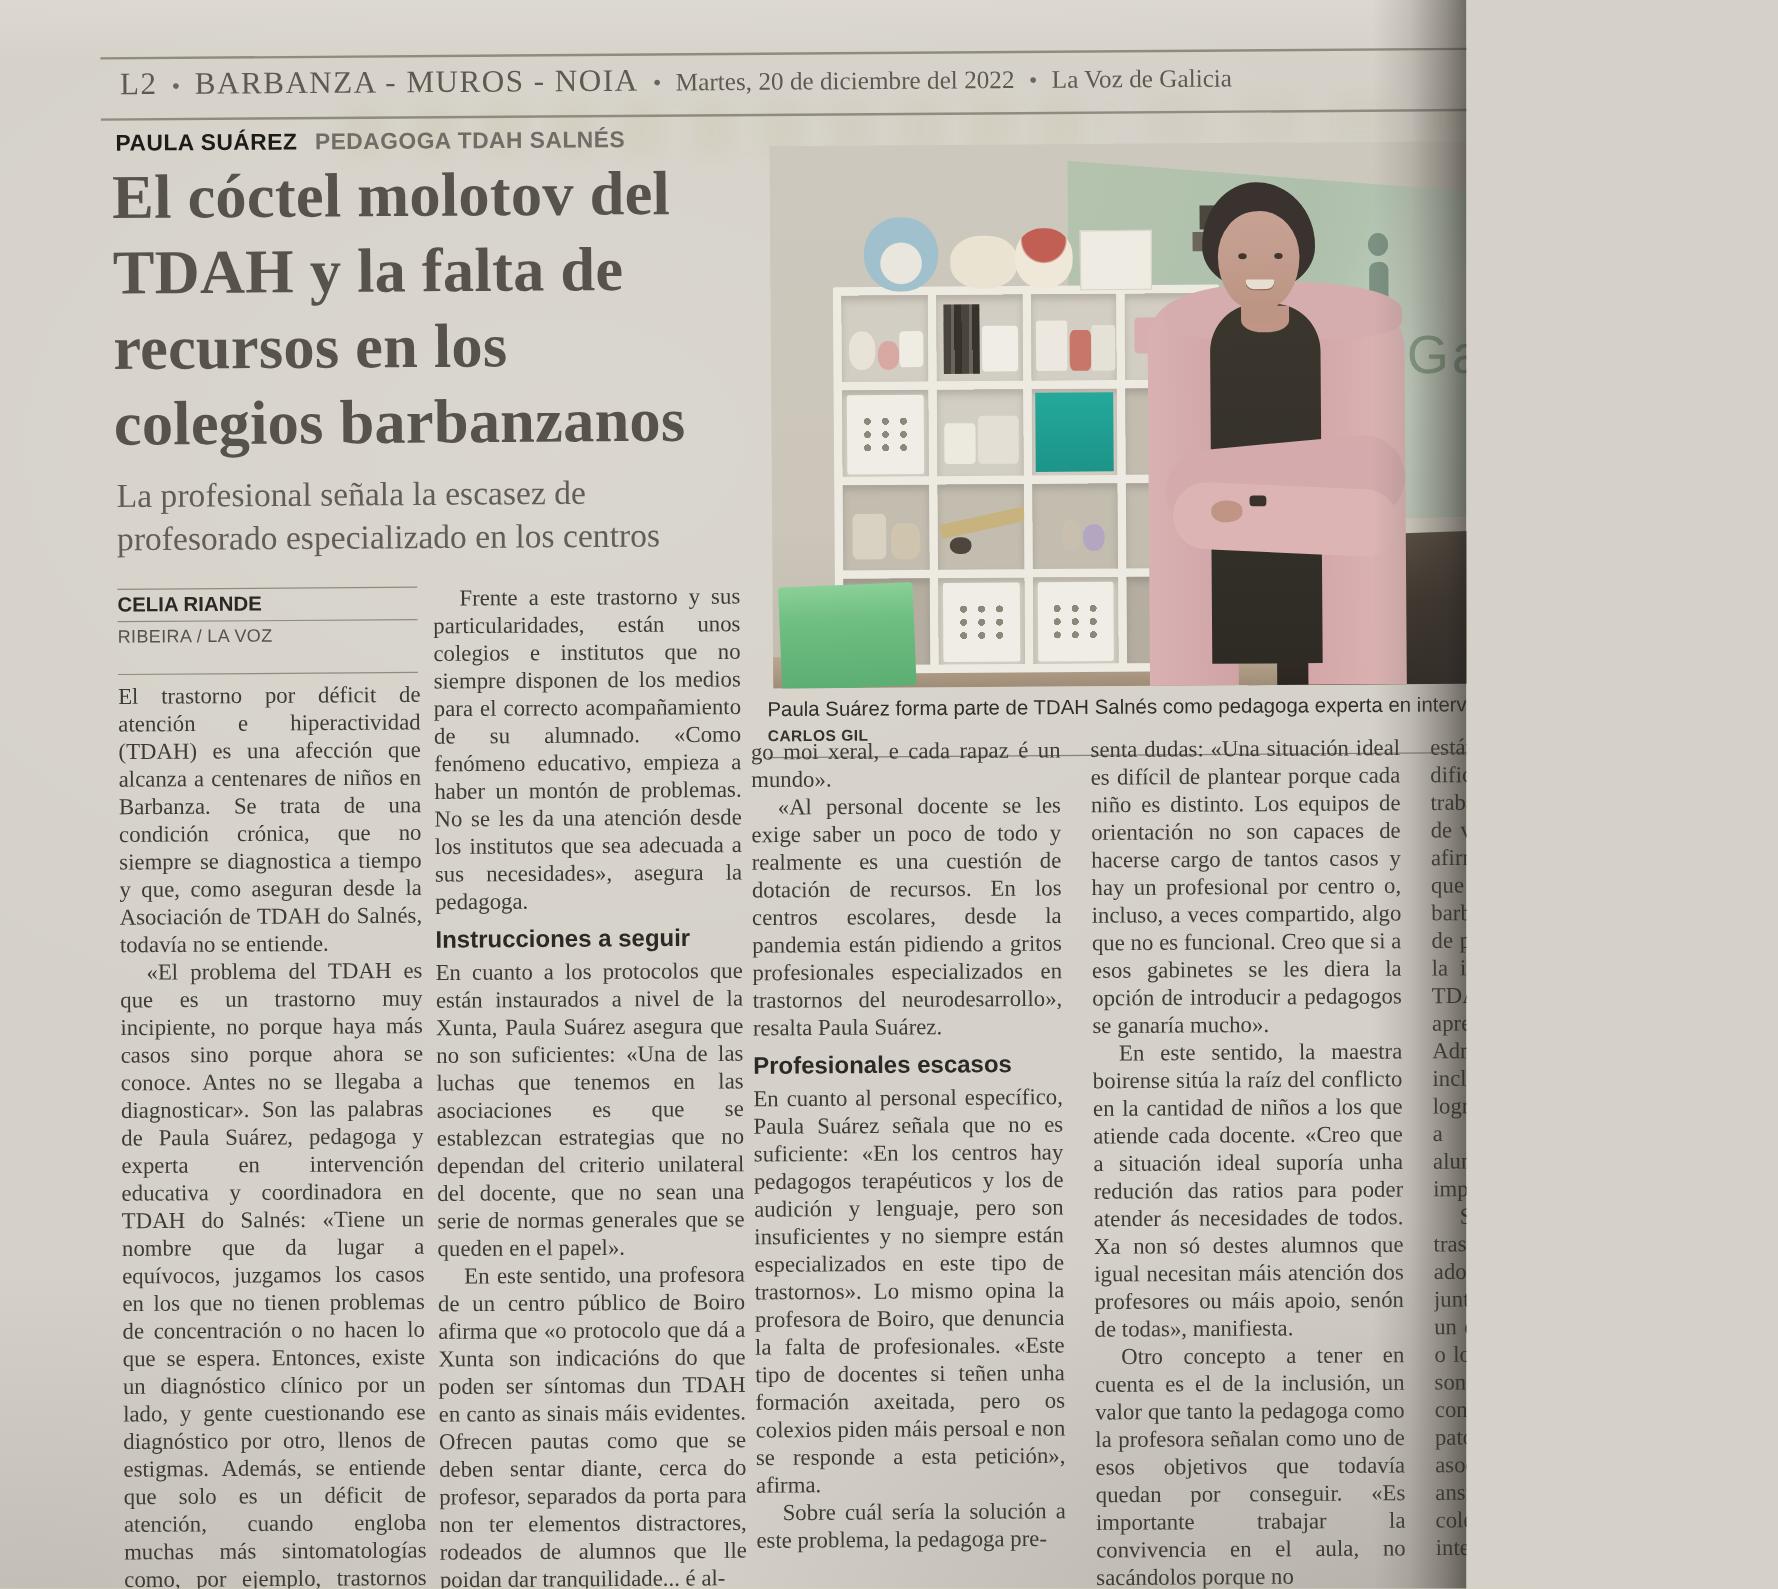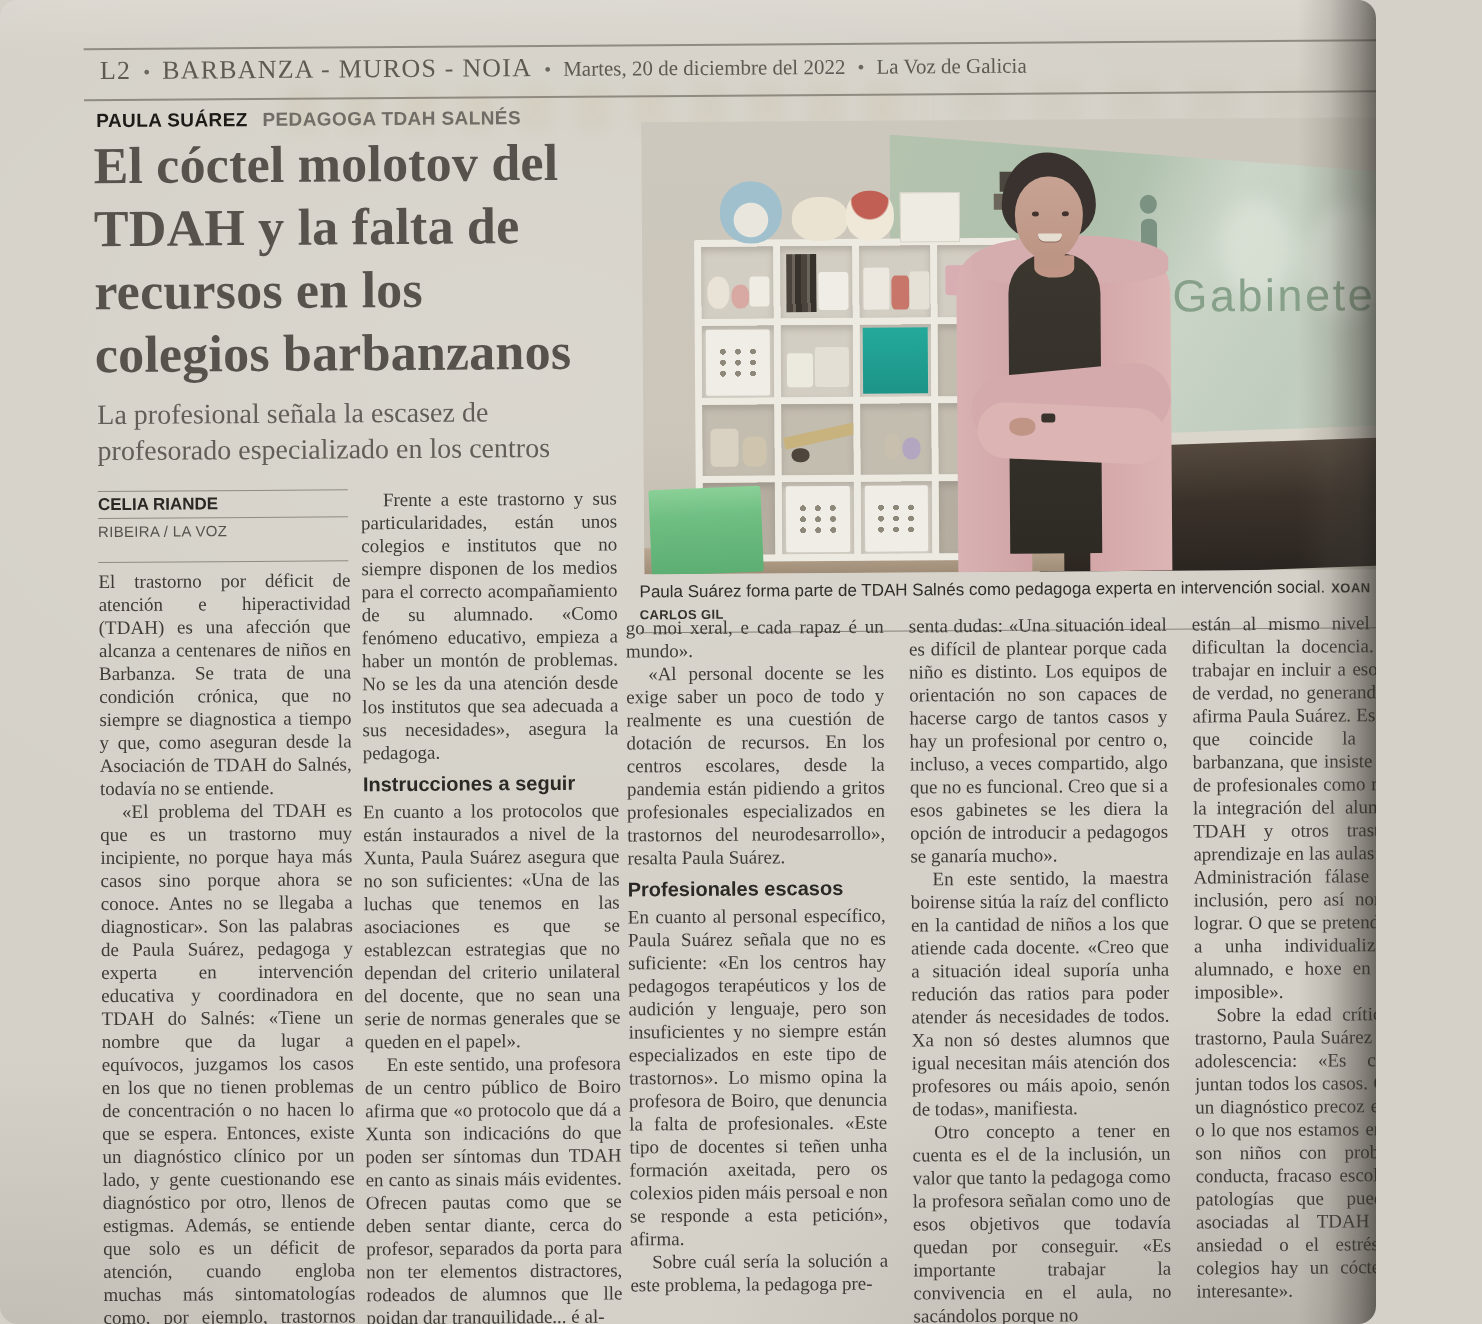--- a/index.html
+++ b/index.html
@@ -2,27 +2,26 @@
 <html><head>
 <meta charset="utf-8">
 <style>
   html,body{margin:0;padding:0;}
   body{
     width:1482px;height:1324px;overflow:hidden;
     font-family:"Liberation Serif","DejaVu Serif",serif;
     background:#d5d1c8;
   }
   .page{
-    position:relative;width:1376px;height:1324px;overflow:hidden;
+    position:relative;width:1222px;height:1324px;overflow:hidden;
     background:
       radial-gradient(1300px 900px at 38% 28%, rgba(255,255,255,0.12), transparent 62%),
       radial-gradient(900px 520px at 96% 104%, rgba(58,53,46,0.22), transparent 70%),
       radial-gradient(760px 420px at 2% 102%, rgba(58,53,46,0.13), transparent 70%),
       linear-gradient(180deg,#dcd8d0 0%, #d5d1c8 4%, #d5d1c8 100%);
-    border-radius: 18px;
   }
   .sheet{position:absolute;inset:0;transform:rotate(-0.4deg);}
   .fold{
     position:absolute;top:0;right:0;width:78px;height:100%;z-index:50;pointer-events:none;
     background:linear-gradient(90deg, rgba(0,0,0,0) 0%, rgba(88,83,75,0.18) 40%, rgba(62,58,52,0.45) 78%, rgba(44,41,37,0.62) 100%);
   }
   .ghost{position:absolute;filter:blur(7px);opacity:.5;pointer-events:none;}
   .ghost.g1{left:290px;top:86px;width:640px;height:44px;
     background:repeating-linear-gradient(90deg, rgba(168,148,70,0.14) 0 34px, transparent 34px 58px);}
   .ghost.g2{left:960px;top:84px;width:430px;height:40px;

